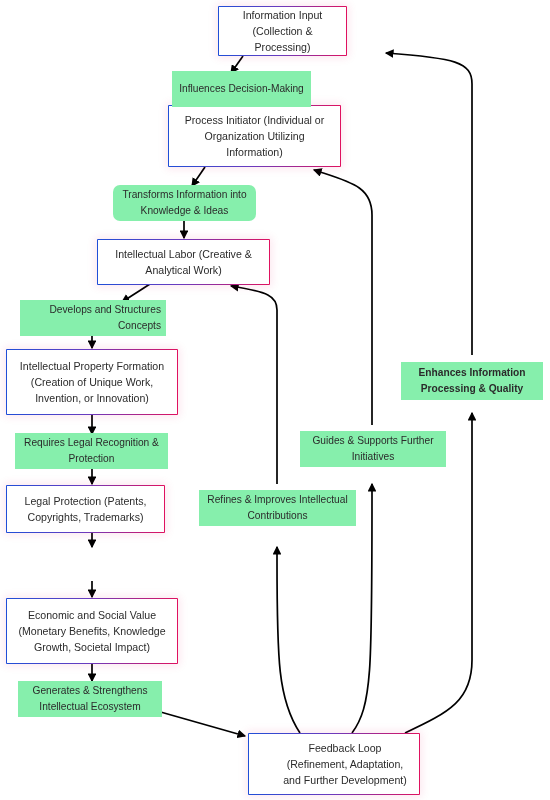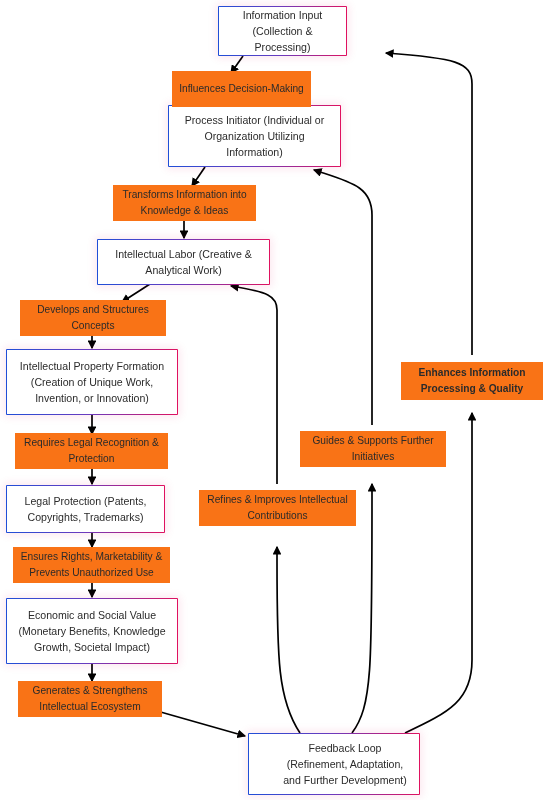--- a/index.html
+++ b/index.html
@@ -33,21 +33,21 @@
     font-size:10.6px;
     line-height:16px;
     padding:3px 6px;
     z-index:3;
   }
 
   
   .elabel{
     position:absolute;
     box-sizing:border-box;
-    background:#f97316;
+    background:#86efac;
     color:#2b2b2b;
     font-size:10.2px;
     line-height:16px;
     text-align:center;
     display:flex;align-items:center;justify-content:center;
     padding:18px 5px;
     z-index:4;
   }
 </style>
 </head>
@@ -124,35 +124,32 @@
   </div>
 
   <div class="node" style="left:248px;top:733px;width:172px;height:62px;padding-left:28px;">
     <span>Feedback Loop (Refinement, Adaptation, and Further Development)</span>
   </div>
 
   <div class="elabel" style="left:172px;top:71px;width:139px;height:18px;">
     <span>Influences Decision-Making</span>
   </div>
 
-  <div class="elabel" style="left:113px;top:185px;width:143px;height:34px;">
+  <div class="elabel" style="left:113px;top:185px;width:143px;height:34px;border-radius:7px;">
     <span>Transforms Information into Knowledge &amp; Ideas</span>
   </div>
 
-  <div class="elabel" style="left:20px;top:300px;width:146px;height:34px;">
+  <div class="elabel" style="left:20px;top:300px;width:146px;height:34px;text-align:right;">
     <span>Develops and Structures Concepts</span>
   </div>
 
   <div class="elabel" style="left:15px;top:433px;width:153px;height:34px;">
     <span>Requires Legal Recognition &amp; Protection</span>
   </div>
 
-  <div class="elabel" style="left:13px;top:547px;width:157px;height:34px;">
-    <span>Ensures Rights, Marketability &amp; Prevents Unauthorized Use</span>
-  </div>
 
   <div class="elabel" style="left:18px;top:681px;width:144px;height:34px;">
     <span>Generates &amp; Strengthens Intellectual Ecosystem</span>
   </div>
 
   <div class="elabel" style="left:199px;top:490px;width:157px;height:34px;justify-content:center;">
     <span>Refines &amp; Improves Intellectual Contributions</span>
   </div>
 
   <div class="elabel" style="left:300px;top:431px;width:146px;height:34px;">

